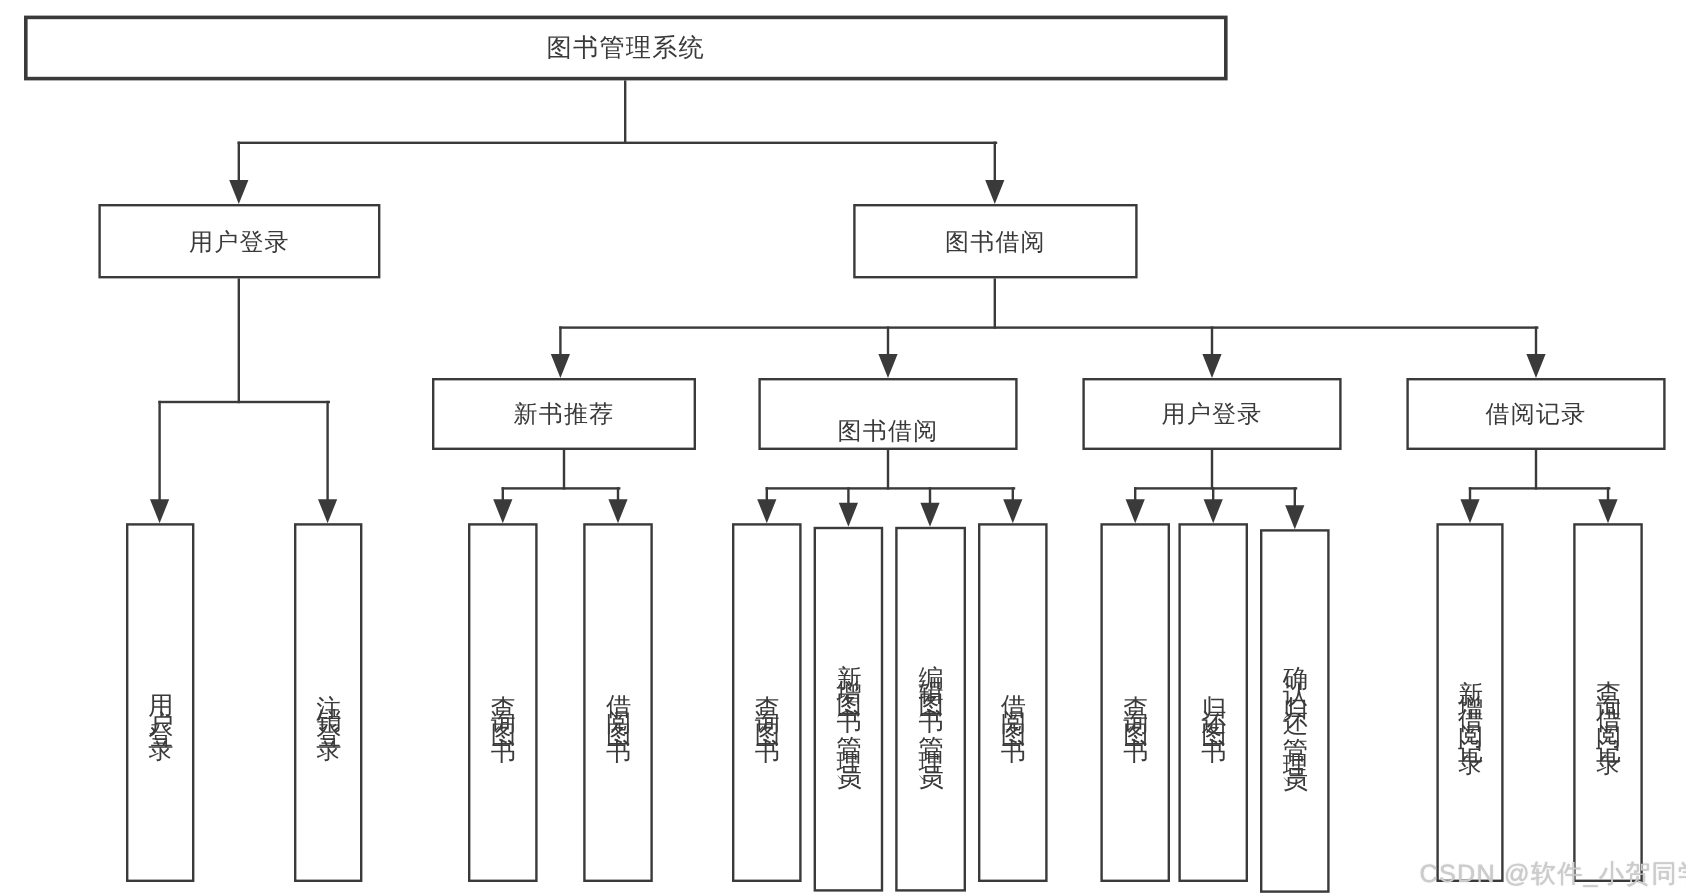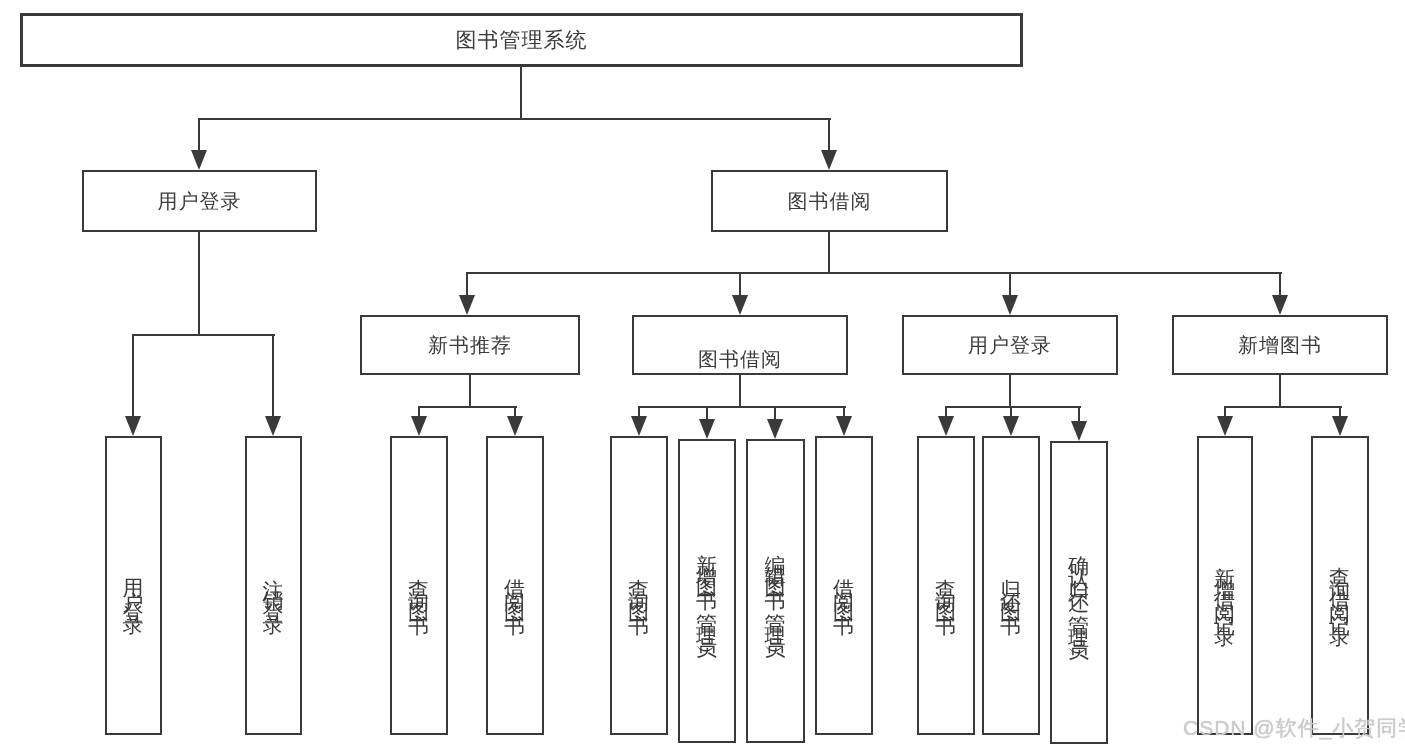--- a/index.html
+++ b/index.html
@@ -78,21 +78,21 @@
   <div class="box" style="left:360px;top:315px;width:220px;height:60px;">
     <span>新书推荐</span>
   </div>
   <div class="box" style="left:632px;top:315px;width:216px;height:60px;align-items:flex-end;">
     <span>图书借阅</span>
   </div>
   <div class="box" style="left:902px;top:315px;width:216px;height:60px;">
     <span>用户登录</span>
   </div>
   <div class="box" style="left:1172px;top:315px;width:216px;height:60px;">
-    <span>新增图书</span>
+    <span>借阅记录</span>
   </div>
 
   <div class="lv" style="left:469px;top:375px;width:2px;height:33px;"></div>
   <div class="lh" style="left:418px;top:406px;width:99px;height:2px;"></div>
   <div class="lv" style="left:418px;top:406px;width:2px;height:12px;"></div>
   <div class="ah" style="left:411px;top:416px;"></div>
   <div class="lv" style="left:514px;top:406px;width:2px;height:12px;"></div>
   <div class="ah" style="left:507px;top:416px;"></div>
 
   <div class="lv" style="left:739px;top:375px;width:2px;height:33px;"></div>

